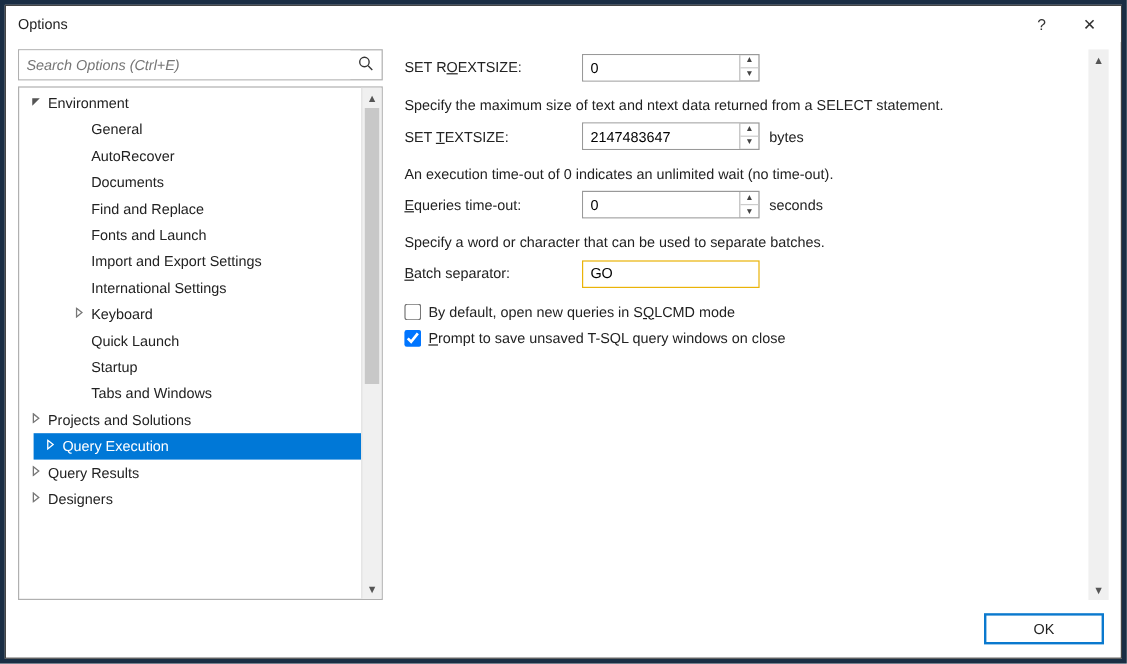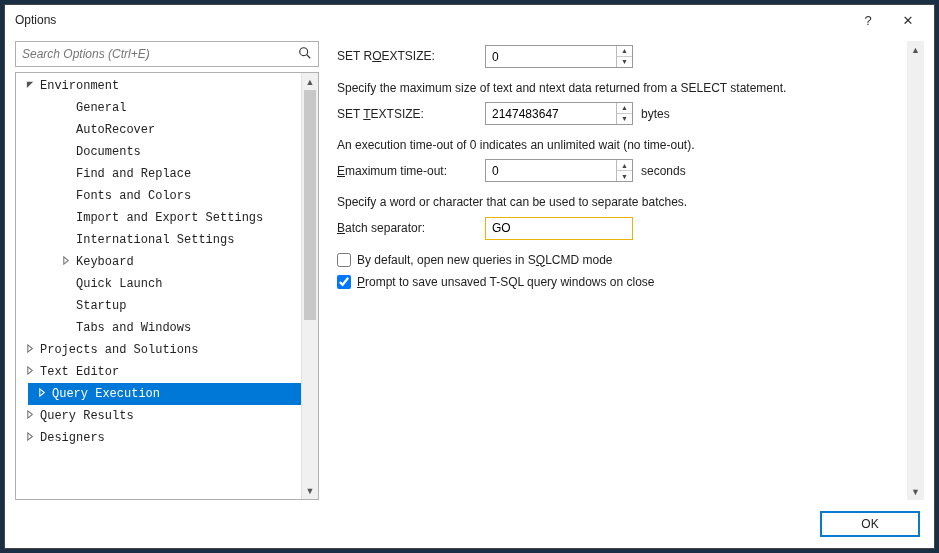--- a/index.html
+++ b/index.html
@@ -109,21 +109,20 @@
     height: 230px;
     background: #c8c8c8;
   }
   .tree-item {
     display: flex;
     align-items: center;
     height: 22px;
     padding-left: 6px;
     white-space: nowrap;
     color: #222;
-    font-family: Liberation Mono, monospace;
   }
   .tree-item .exp {
     width: 14px;
     display: inline-block;
     font-size: 10px;
     color: #555;
   }
   .tree-item.selected {
     background: #0078d7;
     color: #fff;
@@ -281,21 +280,21 @@
             <div class="tree-item" style="padding-left: 46px;">
               <span class="exp"></span>
               <span>Documents</span>
             </div>
             <div class="tree-item" style="padding-left: 46px;">
               <span class="exp"></span>
               <span>Find and Replace</span>
             </div>
             <div class="tree-item" style="padding-left: 46px;">
               <span class="exp"></span>
-              <span>Fonts and Colors</span>
+              <span>Fonts and Launch</span>
             </div>
             <div class="tree-item" style="padding-left: 46px;">
               <span class="exp"></span>
               <span>Import and Export Settings</span>
             </div>
             <div class="tree-item" style="padding-left: 46px;">
               <span class="exp"></span>
               <span>International Settings</span>
             </div>
             <div class="tree-item" style="padding-left: 46px;">
@@ -314,26 +313,20 @@
             </div>
             <div class="tree-item" style="padding-left: 46px;">
               <span class="exp"></span>
               <span>Tabs and Windows</span>
             </div>
             <div class="tree-item" style="padding-left: 10px;">
               <span class="exp"><svg width="9" height="9" viewBox="0 0 10 10">
                   <path d="M2 1 L7 5 L2 9 Z" fill="none" stroke="#777" stroke-width="1.2"></path>
                 </svg></span>
               <span>Projects and Solutions</span>
-            </div>
-            <div class="tree-item" style="padding-left: 10px;">
-              <span class="exp"><svg width="9" height="9" viewBox="0 0 10 10">
-                  <path d="M2 1 L7 5 L2 9 Z" fill="none" stroke="#777" stroke-width="1.2"></path>
-                </svg></span>
-              <span>Text Editor</span>
             </div>
             <div class="tree-item selected" style="padding-left: 10px;">
               <span class="exp"><svg width="9" height="9" viewBox="0 0 10 10">
                   <path d="M2 1 L7 5 L2 9 Z" fill="none" stroke="#fff" stroke-width="1.2"></path>
                 </svg></span>
               <span>Query Execution</span>
             </div>
             <div class="tree-item" style="padding-left: 10px;">
               <span class="exp"><svg width="9" height="9" viewBox="0 0 10 10">
                   <path d="M2 1 L7 5 L2 9 Z" fill="none" stroke="#777" stroke-width="1.2"></path>
@@ -377,21 +370,21 @@
             <div class="spinbtns">
                 <div>▲</div>
                 <div>▼</div>
               </div>
           </div>
           <span>bytes</span>
         </div>
 
         <div class="para">An execution time-out of 0 indicates an unlimited wait (no time-out).</div>
         <div class="row">
-          <span class="lbl"><span class="u">E</span><span>maximum time-out:</span></span>
+          <span class="lbl"><span class="u">E</span><span>queries time-out:</span></span>
           <div class="spinwrap">
             <input type="text" value="0" style="">
             <div class="spinbtns">
                 <div>▲</div>
                 <div>▼</div>
               </div>
           </div>
           <span>seconds</span>
         </div>
 

